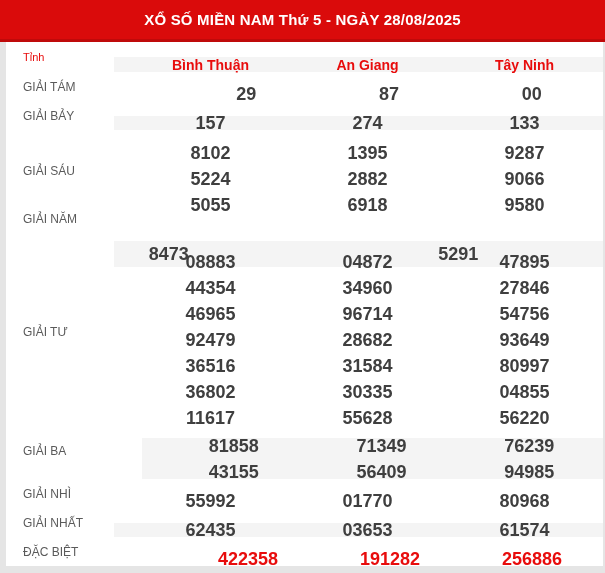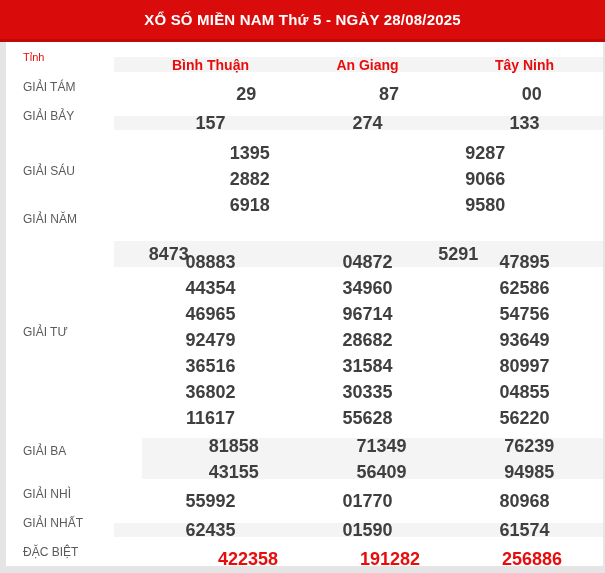--- a/index.html
+++ b/index.html
@@ -117,20 +117,25 @@
           </div>
           <div class="col">
             <div class="num">133</div>
           </div>
         </div>
       </div>
       <div class="row prize-row" style="height: 82px;">
         <div class="label-cell">GIẢI SÁU</div>
         <div class="values">
           <div class="col">
+            <div class="num">8102</div>
+            <div class="num">5224</div>
+            <div class="num">5055</div>
+          </div>
+          <div class="col">
             <div class="num">1395</div>
             <div class="num">2882</div>
             <div class="num">6918</div>
           </div>
           <div class="col">
             <div class="num">9287</div>
             <div class="num">9066</div>
             <div class="num">9580</div>
           </div>
         </div>
@@ -162,21 +167,21 @@
             <div class="num">04872</div>
             <div class="num">34960</div>
             <div class="num">96714</div>
             <div class="num">28682</div>
             <div class="num">31584</div>
             <div class="num">30335</div>
             <div class="num">55628</div>
           </div>
           <div class="col">
             <div class="num">47895</div>
-            <div class="num">62586</div>
+            <div class="num">27846</div>
             <div class="num">54756</div>
             <div class="num">93649</div>
             <div class="num">80997</div>
             <div class="num">04855</div>
             <div class="num">56220</div>
           </div>
         </div>
       </div>
       <div class="row prize-row striped" style="height: 56px; gap: 28px;">
         <div class="label-cell">GIẢI BA</div>
@@ -209,21 +214,21 @@
           </div>
         </div>
       </div>
       <div class="row prize-row striped" style="height: 29px;">
         <div class="label-cell">GIẢI NHẤT</div>
         <div class="values">
           <div class="col">
             <div class="num">62435</div>
           </div>
           <div class="col">
-            <div class="num">01590</div>
+            <div class="num">03653</div>
           </div>
           <div class="col">
             <div class="num">61574</div>
           </div>
         </div>
       </div>
       <div class="row prize-row special" style="height: 29px; gap: 45px;">
         <div class="label-cell">ĐẶC BIỆT</div>
         <div class="values">
           <div class="col">

